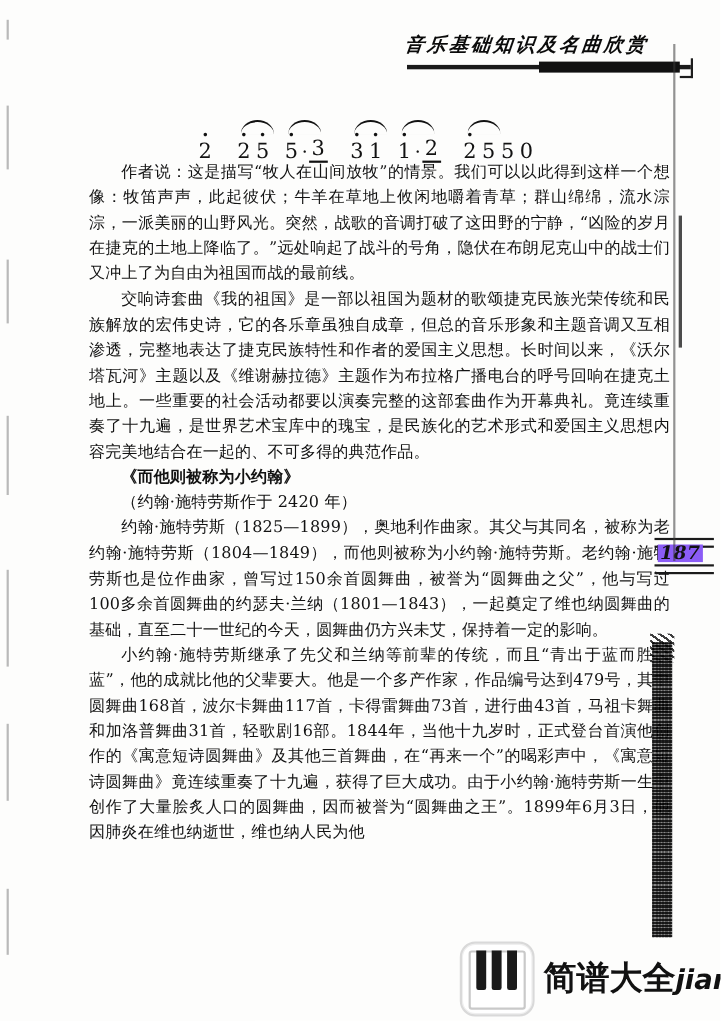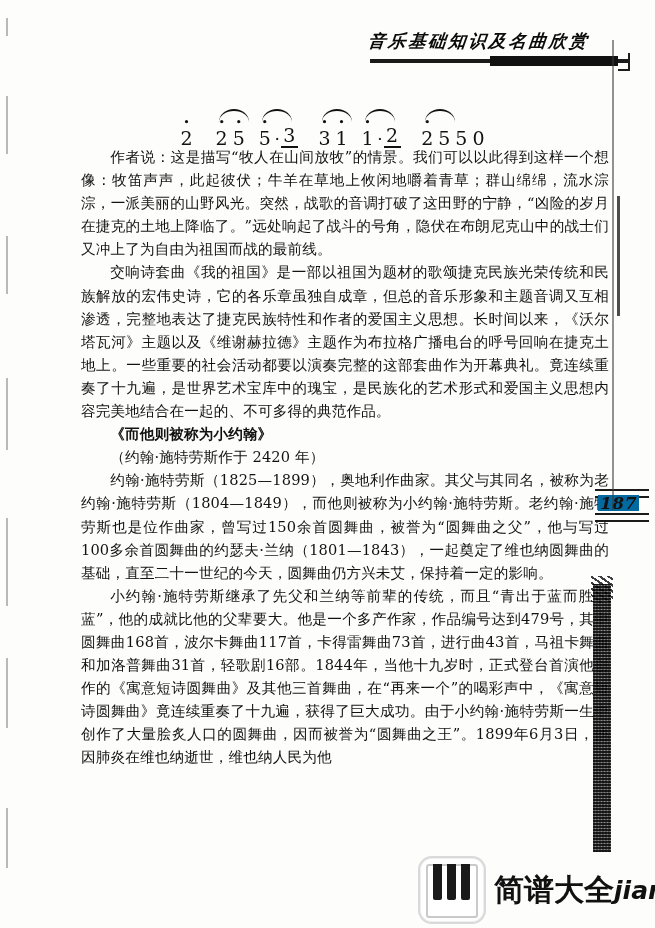--- a/index.html
+++ b/index.html
@@ -198,21 +198,21 @@
     background: #1b1b1b;
   }
   .folio .num {
     position: absolute;
     left: 3px;
     top: 8px;
     font-size: 17px;
     font-style: italic;
     font-weight: bold;
     letter-spacing: 0.5px;
-    background: #0369a1;
+    background: #8b5cf6;
     padding: 0 2px;
     line-height: 16px;
   }
 
   
   .edge-noise {
     position: absolute;
     left: 593px;
     top: 584px;
     width: 18px;

